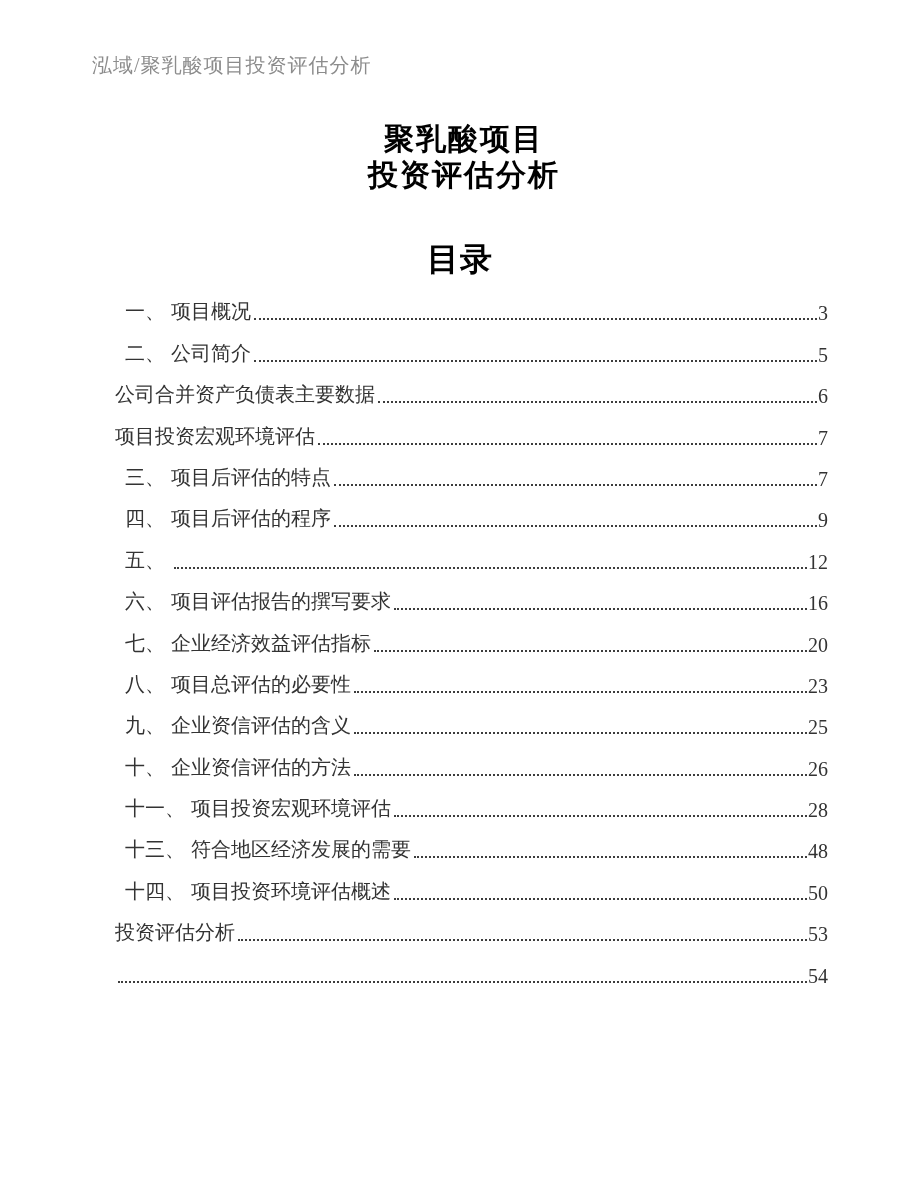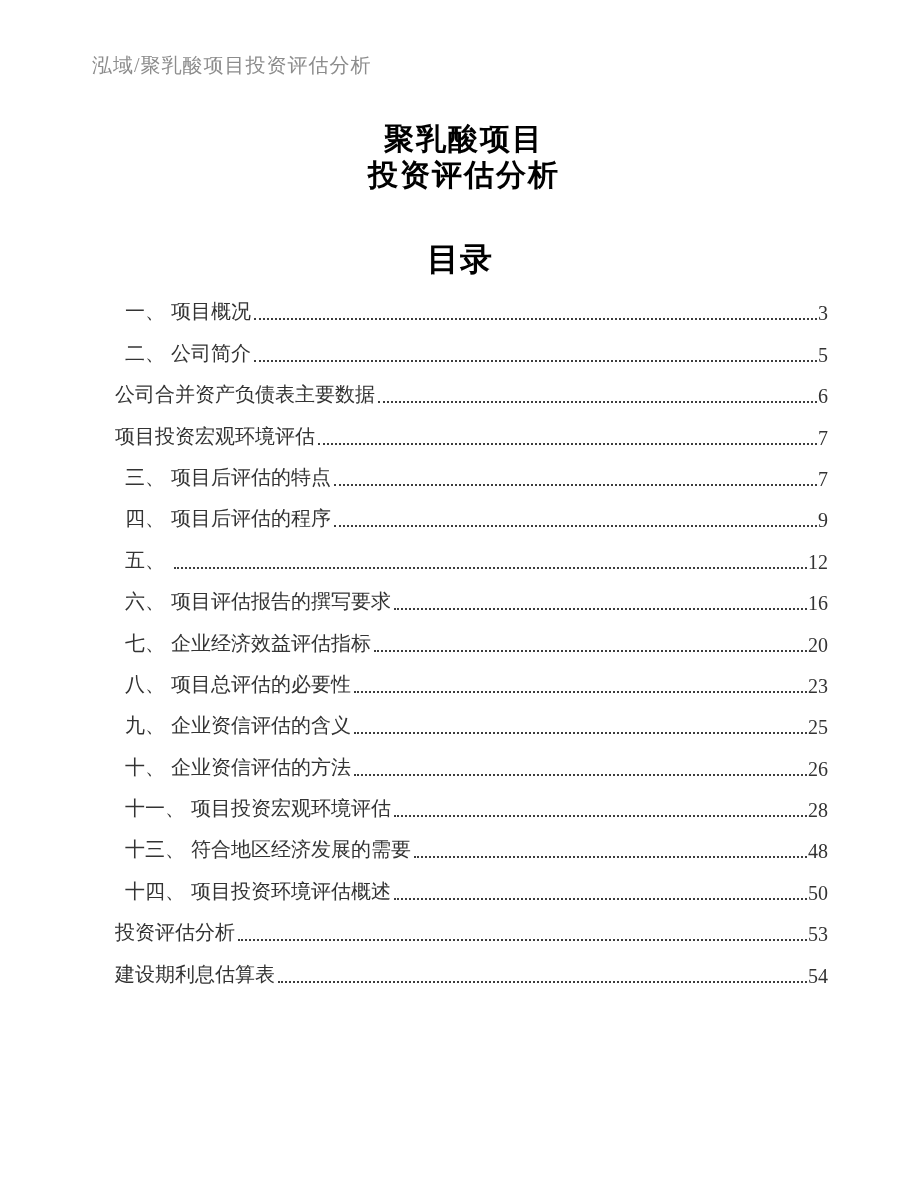--- a/index.html
+++ b/index.html
@@ -183,19 +183,18 @@
         <span class="label">项目投资环境评估概述</span>
         <span class="dots"></span>
         <span class="pagenum">50</span>
       </div>
       <div class="toc-row indent0">
         <span class="label">投资评估分析</span>
         <span class="dots"></span>
         <span class="pagenum">53</span>
       </div>
       <div class="toc-row indent0">
-        <span class="label">建设期利息估算表</span>
         <span class="dots"></span>
         <span class="pagenum">54</span>
       </div>
     </div>
 
 </div>
 
 </body></html>

